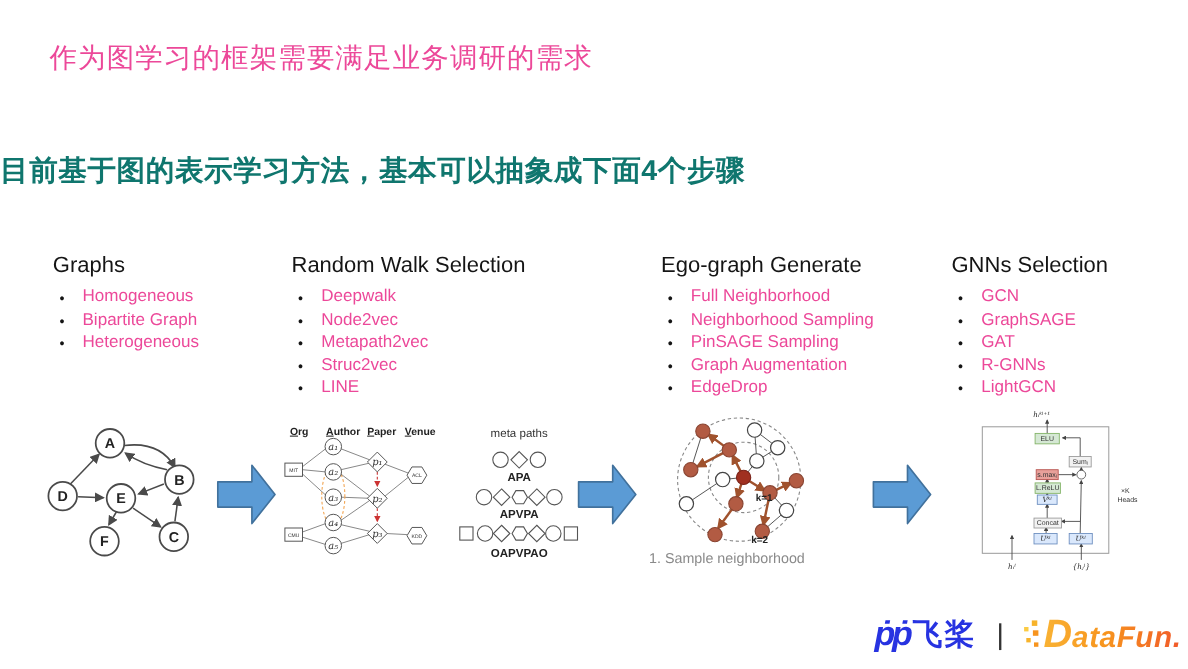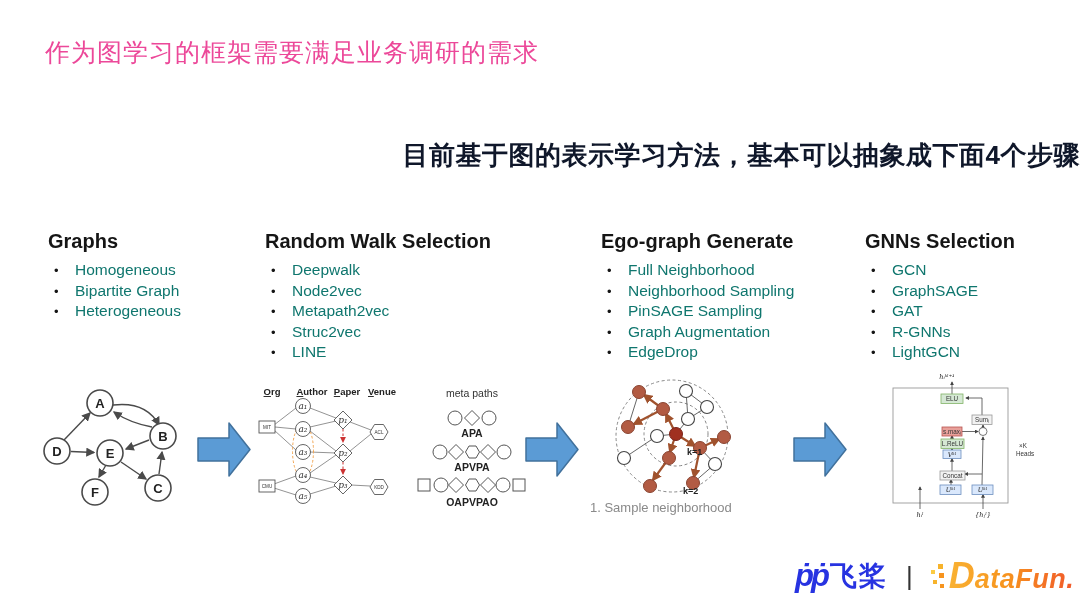--- a/index.html
+++ b/index.html
@@ -1,24 +1,24 @@
 <!DOCTYPE html>
 <html><head>
 <meta charset="utf-8">
 <style>
   html,body{margin:0;padding:0;background:#fff;}
   #slide{position:relative;width:1080px;height:608px;background:#ffffff;overflow:hidden;
          font-family:"Liberation Sans","DejaVu Sans",sans-serif;}
   .slide-title{position:absolute;left:45px;top:36px;font-size:25px;color:#ec4899;letter-spacing:1px;}
-  .main-heading{position:absolute;left:0;top:138px;width:100%;text-align:right;
-                font-size:26px;font-weight:700;color:#0f172a;letter-spacing:0.5px;}
+  .main-heading{position:absolute;left:0;top:138px;width:100%;text-align:left;
+                font-size:26px;font-weight:700;color:#0f766e;letter-spacing:0.5px;}
   .col{position:absolute;top:230px;}
-  .col h2{margin:0 0 7px 0;font-size:20px;font-weight:700;color:#151515;}
+  .col h2{margin:0 0 7px 0;font-size:20px;font-weight:400;color:#151515;}
   .col ul{list-style:none;margin:0;padding:0;}
-  .col li{position:relative;font-size:15.5px;line-height:20.5px;color:#0f766e;padding-left:27px;}
+  .col li{position:relative;font-size:15.5px;line-height:20.5px;color:#ec4899;padding-left:27px;}
   .col li::before{content:"\2022";position:absolute;left:6px;top:1px;font-size:13px;color:#151515;}
   #col-1{left:48px;}#col-2{left:265px;}#col-3{left:585px;margin-left:16px;}#col-4{left:865px;}
   svg{position:absolute;overflow:visible;}
   svg text{font-family:"Liberation Sans","DejaVu Sans",sans-serif;}
   .node-label{font-size:13px;font-weight:700;fill:#222;text-anchor:middle;}
   .mp-header{font-size:9.5px;font-weight:700;fill:#222;text-anchor:middle;}
   .mp-small{font-size:4.6px;fill:#333;text-anchor:middle;}
   .mp-ital{font-size:9px;font-style:italic;fill:#333;text-anchor:middle;font-family:"DejaVu Serif","Liberation Serif",serif;}
   .paths-title{font-size:10.5px;fill:#333;text-anchor:middle;}
   .paths-label{font-size:10.5px;font-weight:700;fill:#222;text-anchor:middle;}

